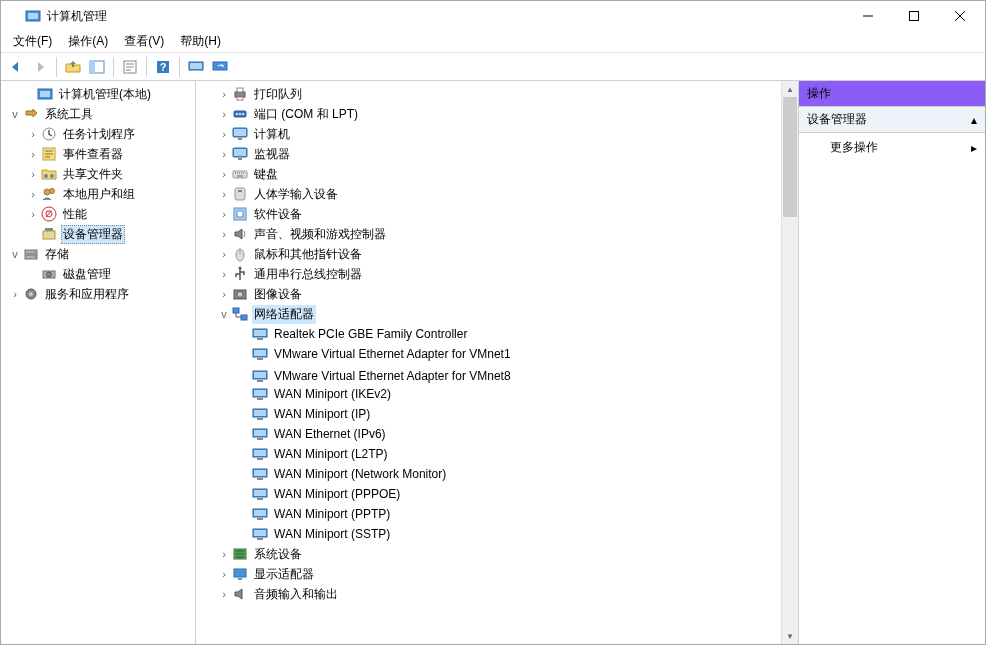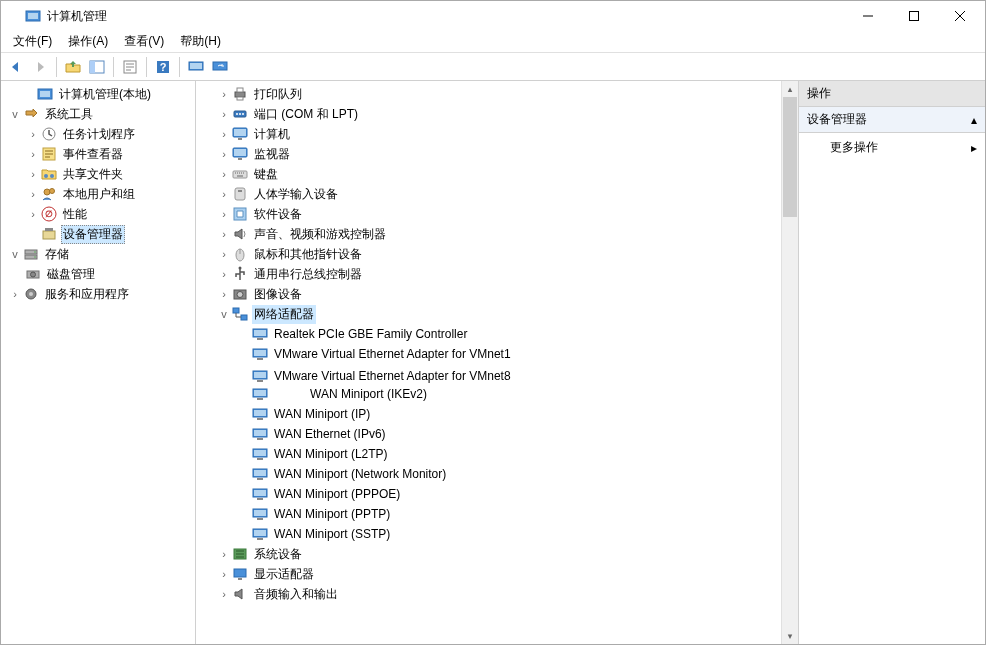--- a/index.html
+++ b/index.html
@@ -16,21 +16,21 @@
 .toolbar .tbtn { width: 22px; height: 22px; display: flex; align-items: center; justify-content: center; border: 1px solid transparent; }
 .toolbar .tsep { width: 1px; height: 20px; background: #d0d0d0; margin: 0 3px; }
 .content { flex: 1; display: flex; min-height: 0; }
 .leftpane { width: 195px; border-right: 1px solid #d0d0d0; overflow: auto; padding: 3px 0; }
 .midpane { flex: 1; border-right: 1px solid #d0d0d0; position: relative; display: flex; }
 .midtree { flex: 1; overflow: auto; padding: 3px 0 3px 12px; }
 .midscroll { width: 17px; background: #f0f0f0; border-left: 1px solid #e0e0e0; position: relative; }
 .midscroll .thumb { position: absolute; top: 16px; left: 1px; right: 1px; height: 120px; background: #cdcdcd; }
 .midscroll .arr { position: absolute; left:0; right:0; height:16px; display:flex; align-items:center; justify-content:center; color:#666; font-size:9px; }
 .rightpane { width: 186px; display: flex; flex-direction: column; }
-.rhdr { background: #e5e5e5; border-bottom: 1px solid #d0d0d0; padding: 4px 8px; font-size: 12px; }
+.rhdr { background: #8b5cf6; border-bottom: 1px solid #d0d0d0; padding: 4px 8px; font-size: 12px; }
 .rsection { background: #eef3fa; border-bottom: 1px solid #d0d0d0; padding: 4px 8px; font-size: 12px; display:flex; justify-content:space-between; align-items:center; }
 .raction { padding: 6px 8px 6px 31px; font-size: 12px; display:flex; justify-content:space-between; align-items:center; }
 
 .tree-row { display: flex; align-items: center; height: 20px; white-space: nowrap; cursor: default; }
 .tree-row .exp { width: 16px; height: 16px; display: flex; align-items: center; justify-content: center; color: #666; font-size: 11px; }
 .tree-row .ticon2 { width: 16px; height: 16px; margin-right: 4px; flex-shrink: 0; }
 .tree-row .tlabel { padding: 1px 2px; }
 .tree-row.selected .tlabel { background: #cce8ff; border: 1px dotted #888; padding: 0 1px; }
 .tree-row.selected2 .tlabel { background: #cce8ff; }
 
@@ -301,21 +301,21 @@
           </svg>
         <span class="tlabel">设备管理器</span>
       </div>
       <div class="tree-row" style="padding-left:6px">
         <span class="exp">v</span>
         <svg class="ticon2" viewBox="0 0 16 16">
             <use href="#i-storage"></use>
           </svg>
         <span class="tlabel">存储</span>
       </div>
-      <div class="tree-row" style="padding-left:8px">
+      <div class="tree-row" style="padding-left:24px">
         <span class="exp"></span>
         <svg class="ticon2" viewBox="0 0 16 16">
             <use href="#i-disk"></use>
           </svg>
         <span class="tlabel">磁盘管理</span>
       </div>
       <div class="tree-row" style="padding-left:6px">
         <span class="exp">›</span>
         <svg class="ticon2" viewBox="0 0 16 16">
             <use href="#i-gear"></use>
@@ -422,21 +422,21 @@
                 <use href="#i-netcard"></use>
               </svg>
               <span class="tlabel">VMware Virtual Ethernet Adapter for VMnet1</span>
             </div>
             <div class="tree-row" style="padding-left: 44px; align-items: flex-end;">
               <svg class="ticon2" viewBox="0 0 16 16">
                 <use href="#i-netcard"></use>
               </svg>
               <span class="tlabel">VMware Virtual Ethernet Adapter for VMnet8</span>
             </div>
-            <div class="tree-row" style="padding-left: 44px; gap: 36px;">
+            <div class="tree-row" style="padding-left: 44px;">
               <svg class="ticon2" viewBox="0 0 16 16">
                 <use href="#i-netcard"></use>
               </svg>
               <span class="tlabel">WAN Miniport (IKEv2)</span>
             </div>
             <div class="tree-row" style="padding-left: 44px;">
               <svg class="ticon2" viewBox="0 0 16 16">
                 <use href="#i-netcard"></use>
               </svg>
               <span class="tlabel">WAN Miniport (IP)</span>

